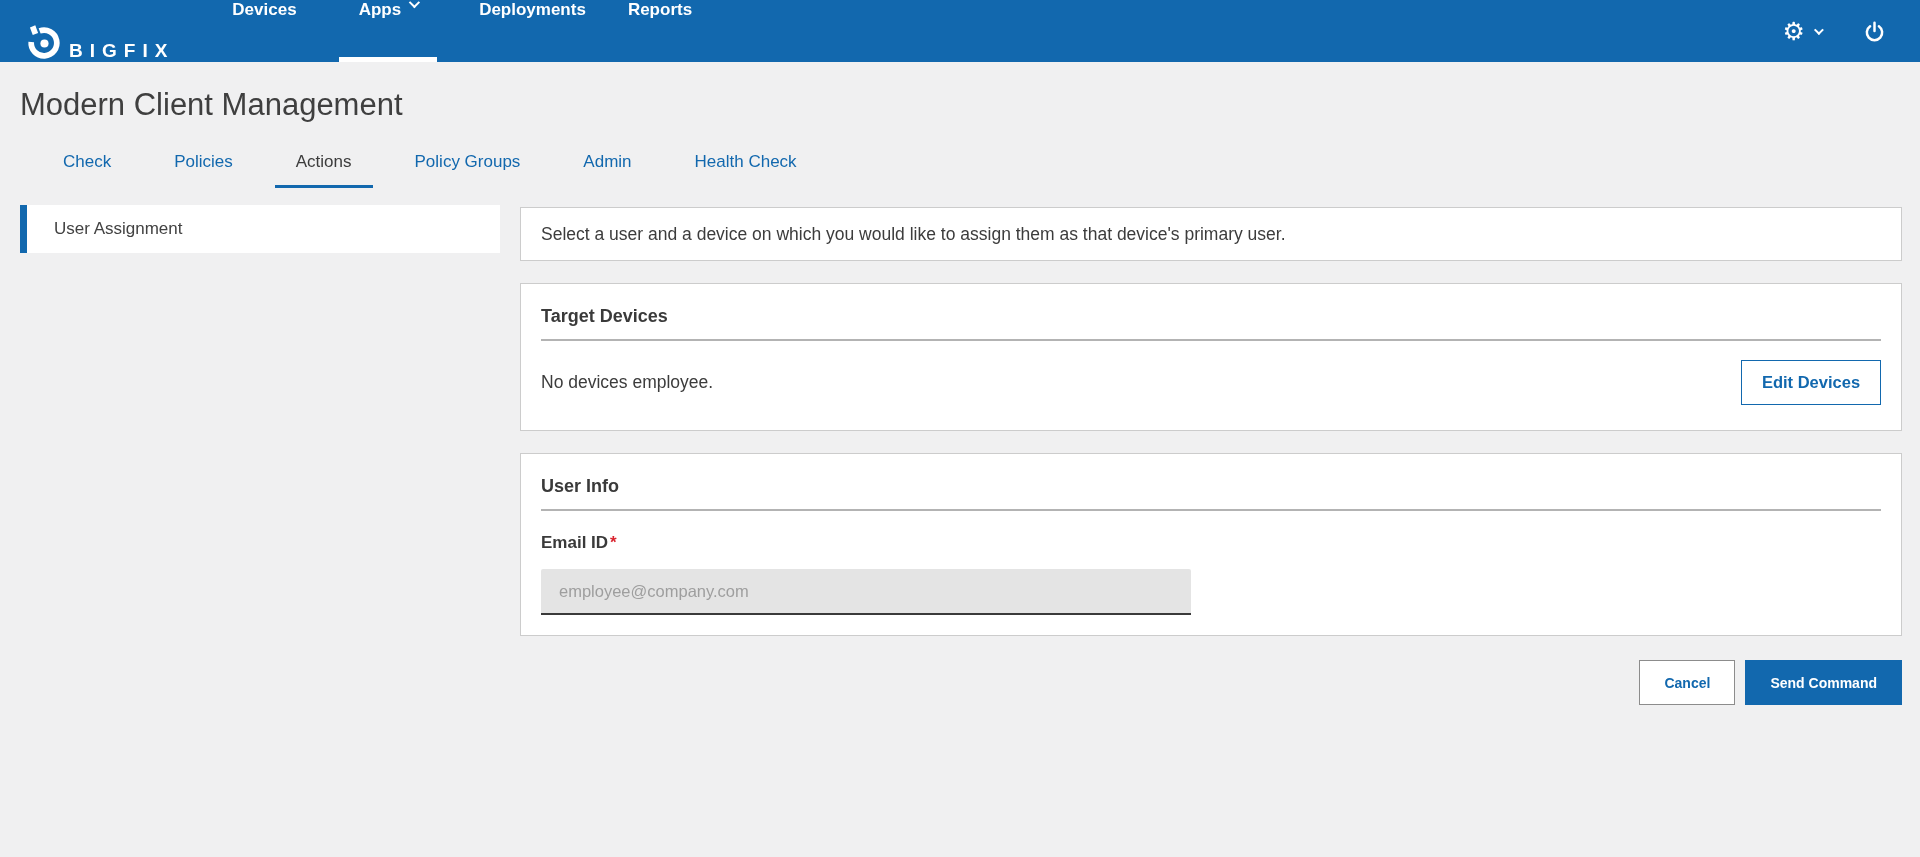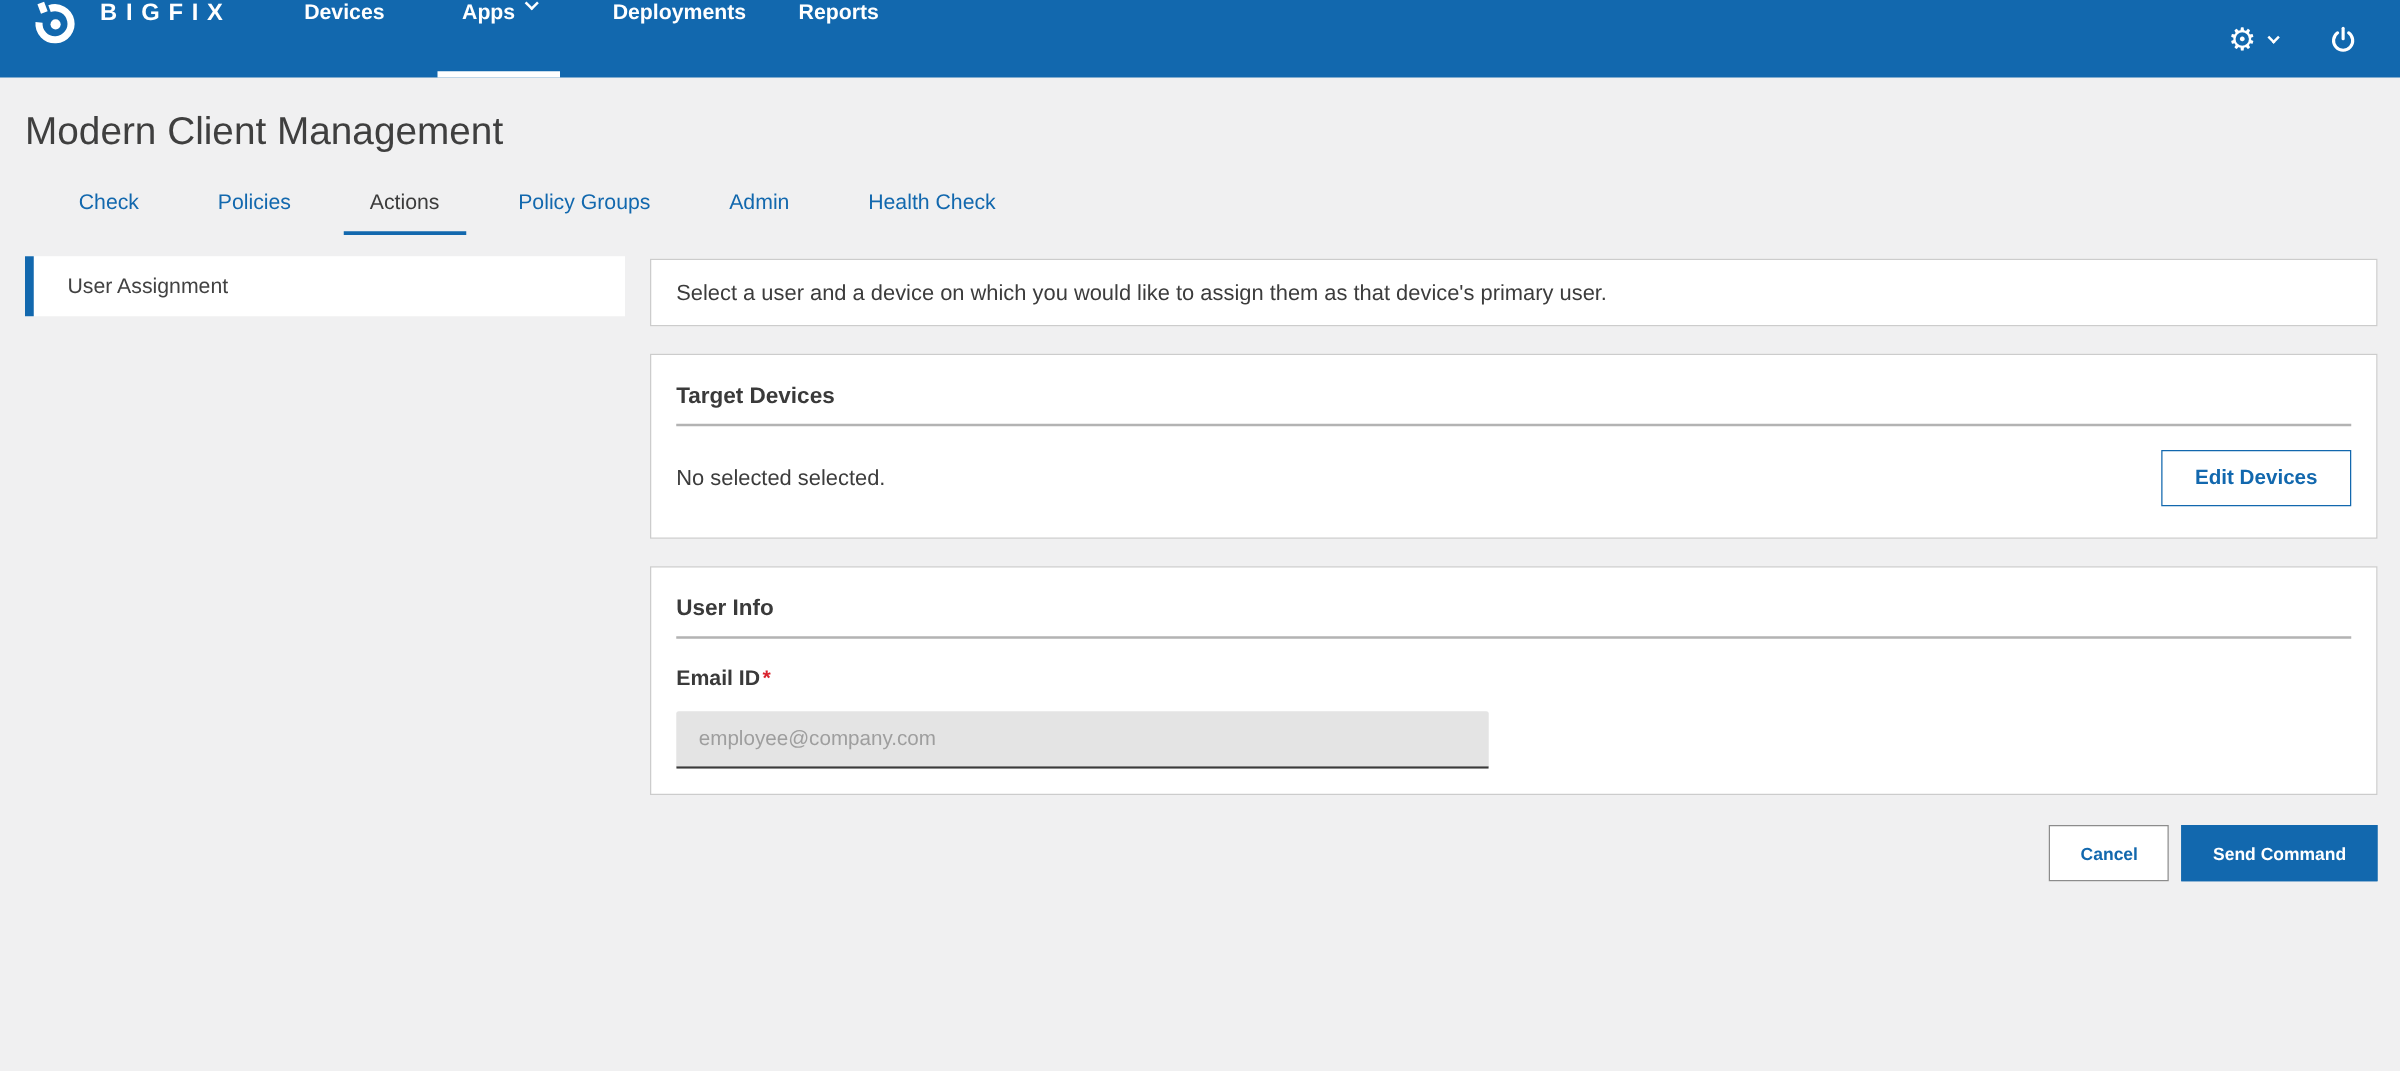--- a/index.html
+++ b/index.html
@@ -10,21 +10,21 @@
     color:#3C3C3C;
     overflow:hidden;
   }
   a { text-decoration:none; }
 
   
   .topnav {
     height:62px; background:#1268AE; display:flex; align-items:stretch;
     padding:0 34px 0 25px;
   }
-  .brand { display:flex; align-items:flex-start; gap:17px; }
+  .brand { display:flex; align-items:flex-end; gap:6px; }
   .brand svg { display:block; }
   .brand-name {
     color:#FFFFFF; font-size:19px; font-weight:bold; letter-spacing:7px;
   }
   .nav-items { display:flex; margin-left:58px; gap:42px; align-items:stretch; }
   .nav-item {
     display:flex; align-items:flex-start; gap:8px; color:#FFFFFF;
     font-size:17px; font-weight:bold; cursor:pointer; position:relative;
   }
   .nav-item.active { padding:0 20px; }
@@ -84,21 +84,21 @@
   .divider { border:none; border-top:2px solid #B3B3B3; margin-top:12px; }
 
   .card-row {
     display:flex; align-items:center; justify-content:space-between; margin-top:14px; min-height:55px;
   }
   .empty-text { font-size:17.5px; color:#3C3C3C; }
 
   .outline-btn {
     background:#FFFFFF; border:1px solid #1268AE; color:#1268AE;
     font-family:inherit; font-size:16.5px; font-weight:bold;
-    width:152px; height:45px; cursor:pointer;
+    width:140px; height:45px; cursor:pointer;
   }
 
   .field-label { margin-top:22px; font-size:17px; font-weight:bold; color:#3A3A3A; }
   .req { color:#D9232E; margin-left:2px; }
   .text-input {
     display:block; margin-top:16px; width:650px; height:46px;
     background:#E4E4E4; border:none; border-bottom:2px solid #3A3A3A;
     border-radius:2px 2px 0 0; padding:0 18px; font-family:inherit; font-size:16.5px; color:#3C3C3C;
   }
   .text-input::placeholder { color:#9E9E9E; }
@@ -173,21 +173,21 @@
   <main class="main">
 
     <div class="info-box">
       <span>Select a user and a device on which you would like to assign them as that device's primary user.</span>
     </div>
 
     <section class="card">
       <h2>Target Devices</h2>
       <hr class="divider">
       <div class="card-row">
-        <span class="empty-text">No selected selected.</span>
+        <span class="empty-text">No devices employee.</span>
         <button class="outline-btn">Edit Devices</button>
       </div>
     </section>
 
     <section class="card">
       <h2>User Info</h2>
       <hr class="divider">
       <div class="field-label">
         <span>Email ID</span><span class="req">*</span>
       </div>

